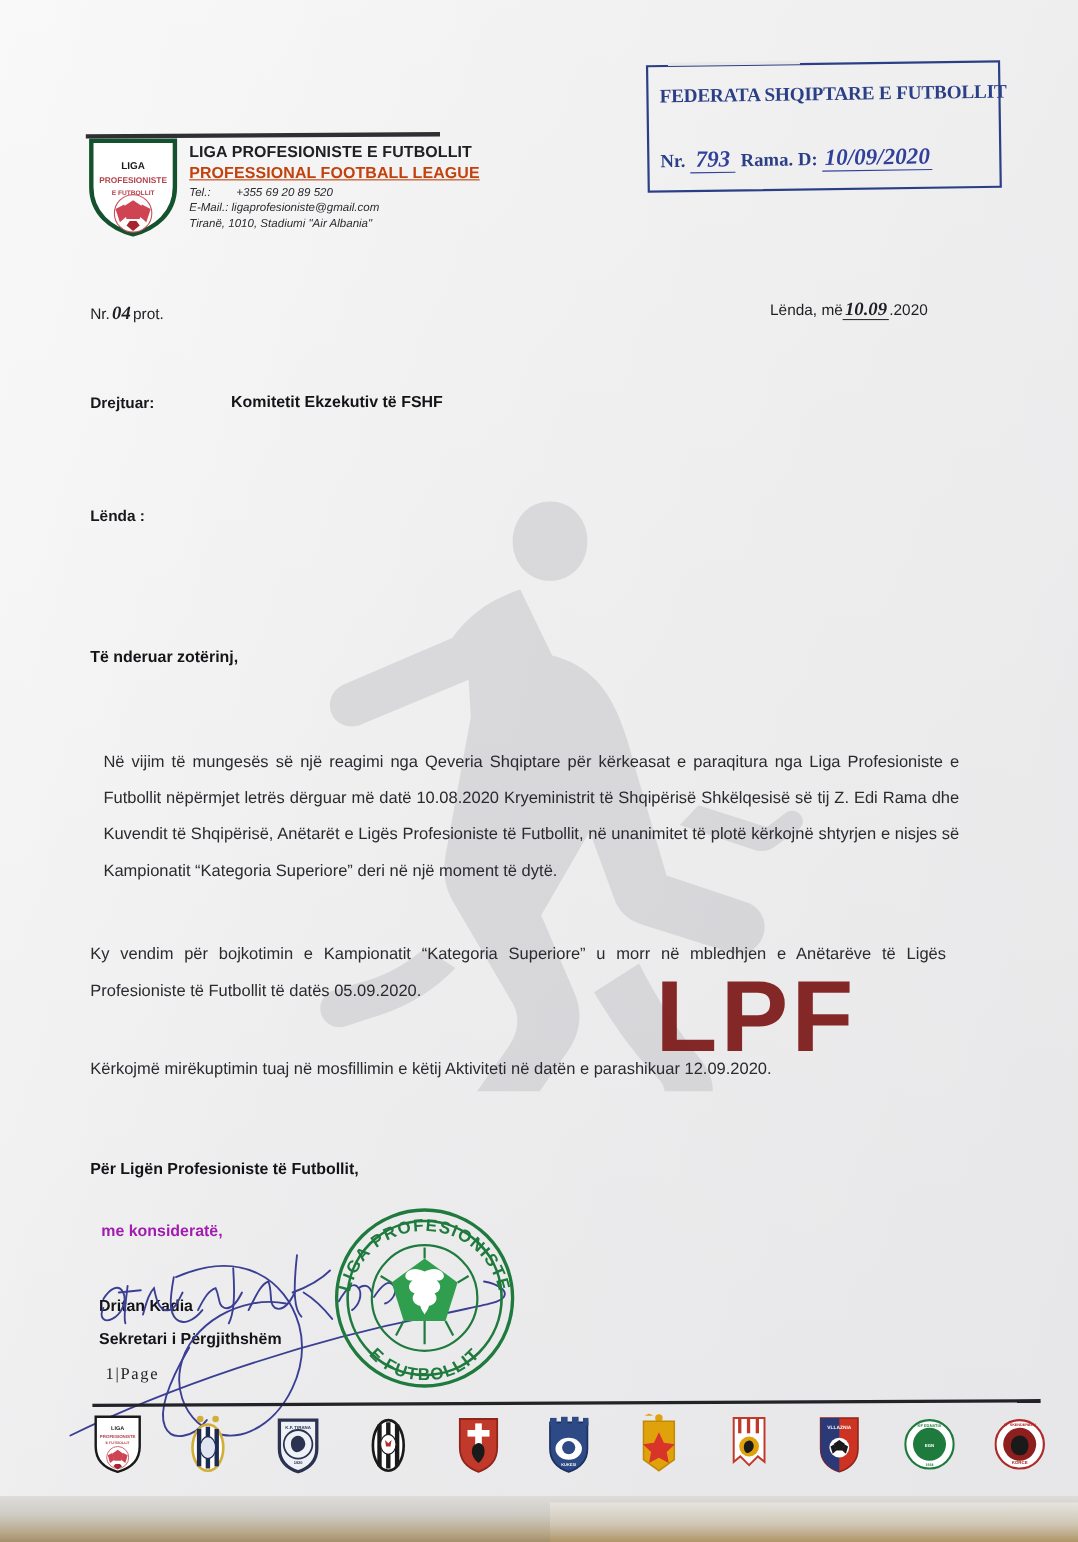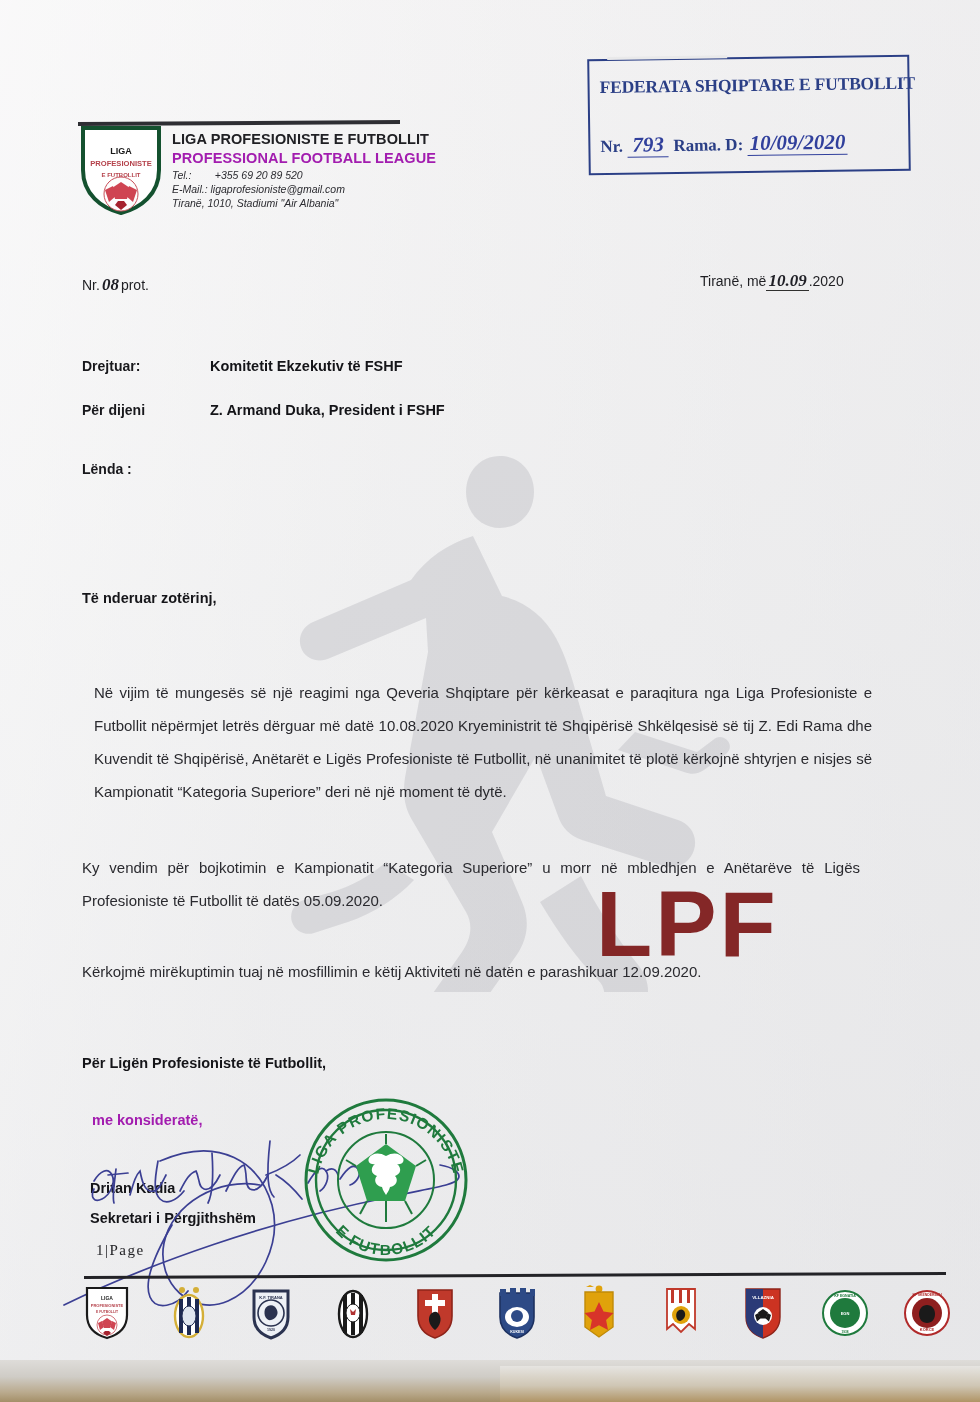--- a/index.html
+++ b/index.html
@@ -81,23 +81,24 @@
   .hdr-t1 {
     font-size: 14.5px;
     font-weight: bold;
     color: #202024;
     letter-spacing: 0.1px;
     line-height: 18.5px;
   }
   .hdr-t2 {
     font-size: 14.5px;
     font-weight: bold;
-    color: #a21caf;
+    color: #c2410c;
     letter-spacing: 0.1px;
     line-height: 19px;
+    text-decoration: underline;
   }
   .hdr-small {
     font-size: 10.5px;
     font-style: italic;
     color: #2b2b30;
     line-height: 14.2px;
     white-space: pre;
   }
 
   
@@ -326,34 +327,30 @@
     <div class="stamp-title">FEDERATA SHQIPTARE E FUTBOLLIT</div>
     <div class="stamp-row">
       <span class="stamp-lbl">Nr.</span>
       <span class="hand stamp-nr">793</span>
       <span class="stamp-lbl">Rama. D:</span>
       <span class="hand stamp-date">10/09/2020</span>
     </div>
   </div>
 
   <div class="ref-left">
-    <span>Nr.</span><span class="ref-hand">08</span><span>prot.</span>
+    <span>Nr.</span><span class="ref-hand">04</span><span>prot.</span>
   </div>
   <div class="ref-right">
-    <span>Tiranë, më</span><span class="ref-hand ul">10.09</span><span>.2020</span>
+    <span>Lënda, më</span><span class="ref-hand ul">10.09</span><span>.2020</span>
   </div>
 
   <div class="addr">
     <div class="addr-row">
       <span class="addr-lbl">Drejtuar:</span>
       <span class="addr-val">Komitetit Ekzekutiv të FSHF</span>
-    </div>
-    <div class="addr-row">
-      <span class="addr-lbl">Për dijeni</span>
-      <span class="addr-val">Z. Armand Duka, President i FSHF</span>
     </div>
   </div>
 
   <div class="addr subj">
     <div class="addr-row">
       <span class="addr-lbl">Lënda :</span>
     </div>
   </div>
 
   <div class="salut">Të nderuar zotërinj,</div>

